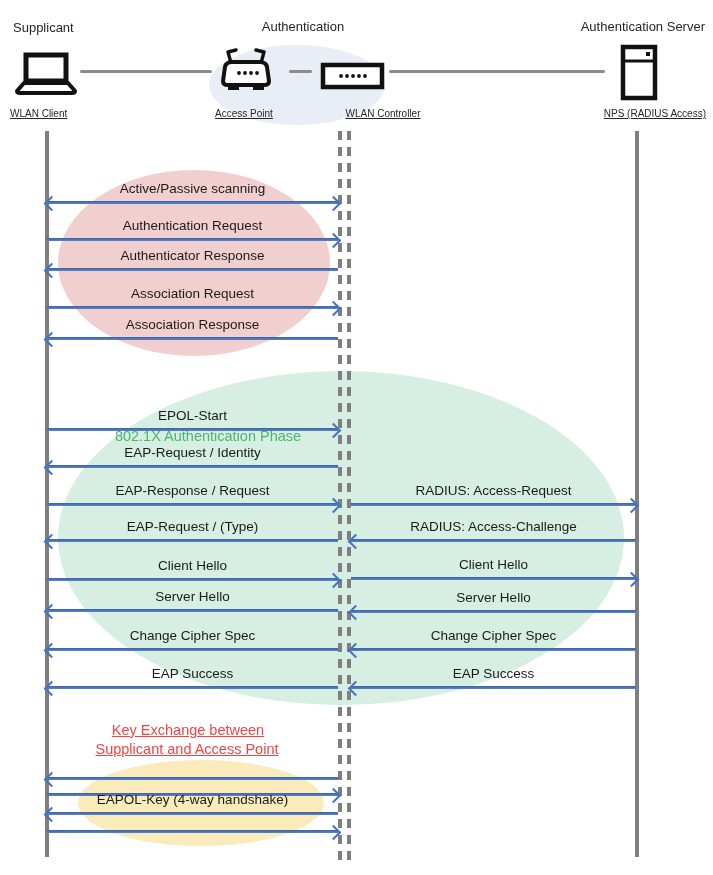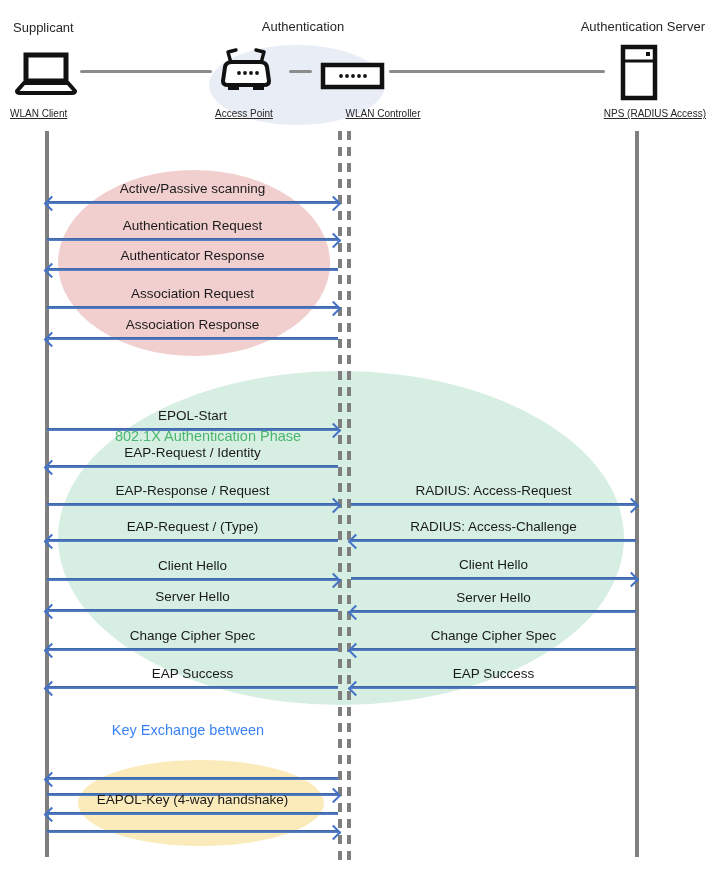--- a/index.html
+++ b/index.html
@@ -15,21 +15,21 @@
   .p1{background:#F2CFCF;}
   .p2{background:#D7EFE2;}
   .p3{background:#FCEBBA;}
   .connector{position:absolute;height:3.2px;background:#8C8C8C;border-radius:2px;z-index:1;}
   .lifeline{position:absolute;width:3.6px;background:#7F7F7F;z-index:1;}
   .lifeline.dash{width:4px;background:repeating-linear-gradient(to bottom,#7F7F7F 0 9px,transparent 9px 16px);}
   .icon{position:absolute;z-index:2;}
   .phase-title{position:absolute;font-size:14.5px;z-index:3;white-space:nowrap;}
   .pt1{color:#B03434;}
   .pt2{color:#4CB56D;}
-  .pt3{color:#3b82f6;text-align:center;}
+  .pt3{color:#ef4444;text-align:center;text-decoration:underline;}
   .msg{position:absolute;height:0;z-index:3;}
   .seg-l{left:47px;width:291px;}
   .seg-r{left:351px;width:285px;}
   .msg .line{position:absolute;left:0;right:0;top:0;height:2.5px;
              background:linear-gradient(to bottom,#3A62A7,#5B83C7);}
   .chev{position:absolute;width:9px;height:9px;top:-3.4px;}
   .chev.cl{left:-1px;border-top:2.6px solid #4472C4;border-left:2.6px solid #4472C4;transform:rotate(-45deg);}
   .chev.cr{right:-1px;border-top:2.6px solid #4472C4;border-right:2.6px solid #4472C4;transform:rotate(45deg);}
   .lbl{position:absolute;bottom:5px;left:50%;transform:translateX(-50%);
        font-size:13.5px;color:#1a1a1a;white-space:nowrap;}
@@ -96,20 +96,21 @@
   <div class="lifeline dash" style="left:338px;top:131px;height:731px;"></div>
   <div class="lifeline dash" style="left:347px;top:131px;height:731px;"></div>
   <div class="lifeline" style="left:635px;top:131px;height:726px;"></div>
 
   <div class="ellipse p1" style="left:58px;top:170px;width:272px;height:186px;"></div>
   <div class="ellipse p2" style="left:58px;top:371px;width:566px;height:334px;"></div>
   <div class="ellipse p3" style="left:78px;top:760px;width:246px;height:86px;"></div>
 
   <div class="phase-title pt2 cx" style="left:208px;top:397px;margin-top:31px;">802.1X Authentication Phase</div>
   <div class="phase-title pt3 cx" style="left:188px;top:722px;">Key Exchange between</div>
+  <div class="phase-title pt3 cx" style="left:187px;top:741px;">Supplicant and Access Point</div>
 
   <div class="msg seg-l" style="top:201px;">
     <div class="line"></div>
       <span class="chev cl"></span>
       <span class="chev cr"></span>
     <span class="lbl">Active/Passive scanning</span>
   </div>
   <div class="msg seg-l" style="top:238px;">
     <div class="line"></div>
       <span class="chev cr"></span>

